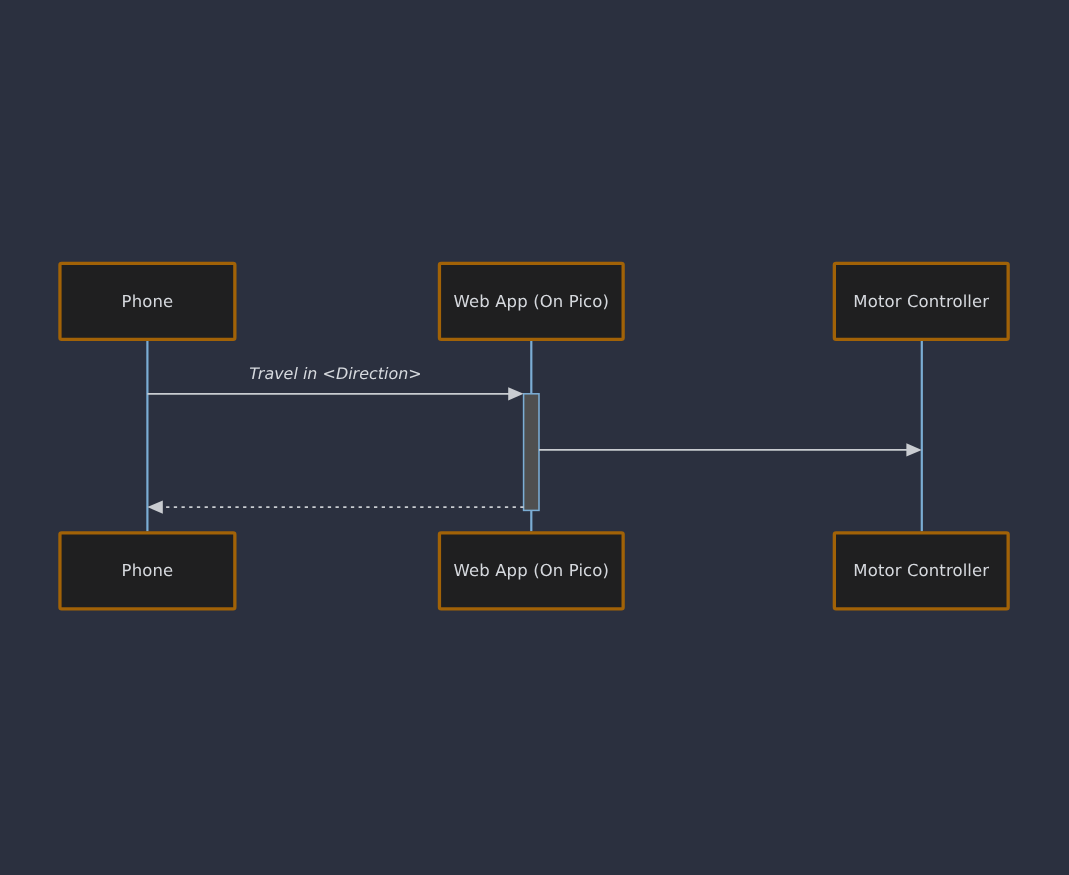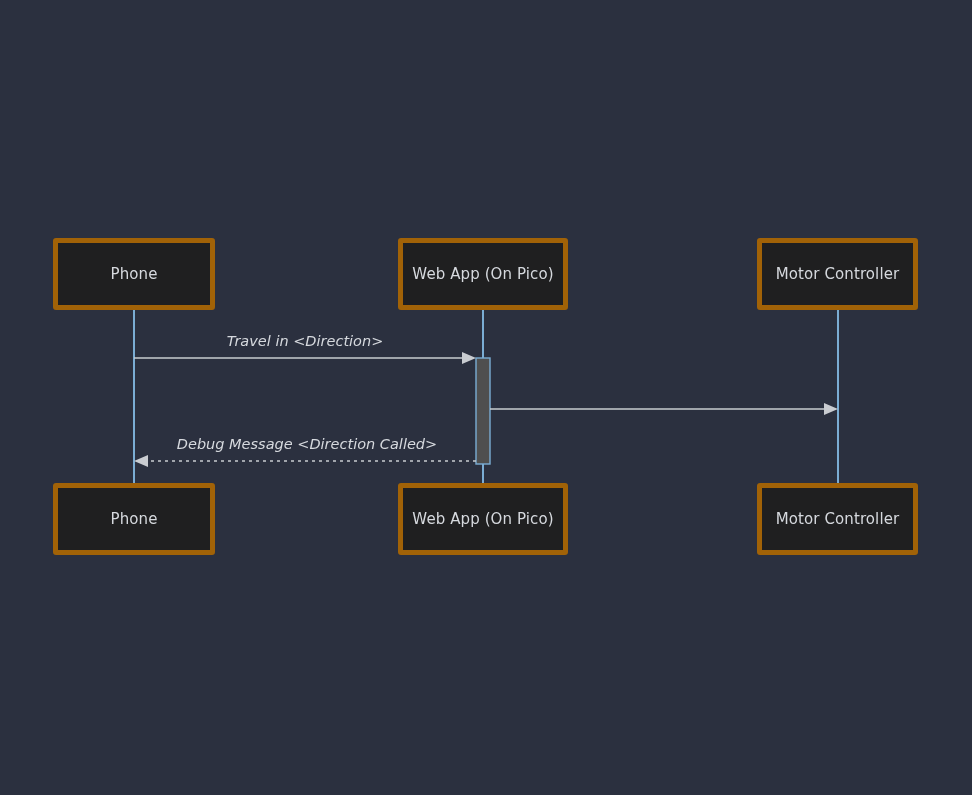--- a/index.html
+++ b/index.html
@@ -22,21 +22,21 @@
     position: absolute;
     top: 0;
     left: 0;
     width: 972px;
     height: 795px;
   }
   .actor-box {
     position: absolute;
     box-sizing: border-box;
     background: #1f1f20;
-    border: 5px solid #a16207;
+    border: 3px solid #a16207;
     border-radius: 3px;
     display: flex;
     align-items: center;
     justify-content: center;
     z-index: 3;
   }
   .actor-label {
     color: #d6d9de;
     font-size: 15px;
     line-height: 1;
@@ -106,15 +106,14 @@
     <span class="actor-label">Web App (On Pico)</span>
   </div>
 
   <div class="actor-box" style="left:757px; top:483px; width:161px; height:72px;">
     <span class="actor-label">Motor Controller</span>
   </div>
 
   <div class="msg-label" style="left:305px; top:334px;">Travel in &lt;Direction&gt;</div>
 
 
-  <div class="msg-label" style="left:307px; top:437px;">Debug Message &lt;Direction Called&gt;</div>
 
 </div>
 
 </body></html>

